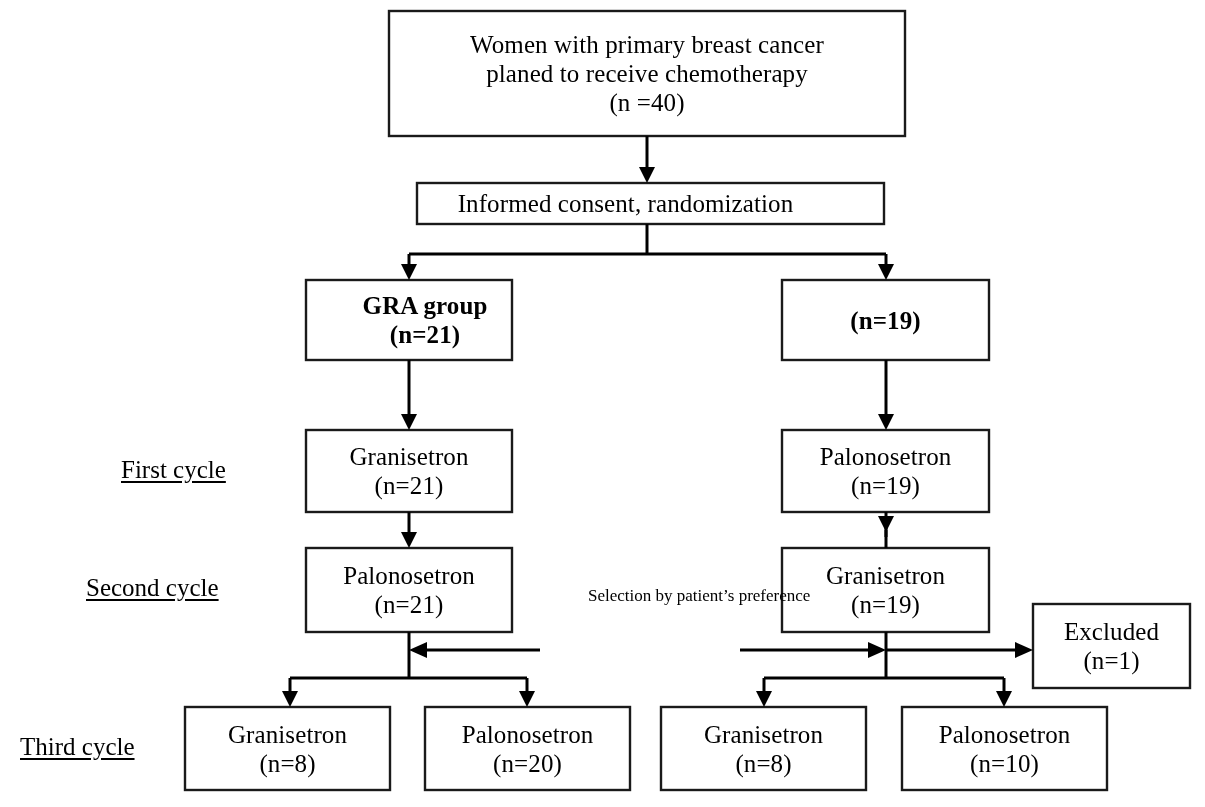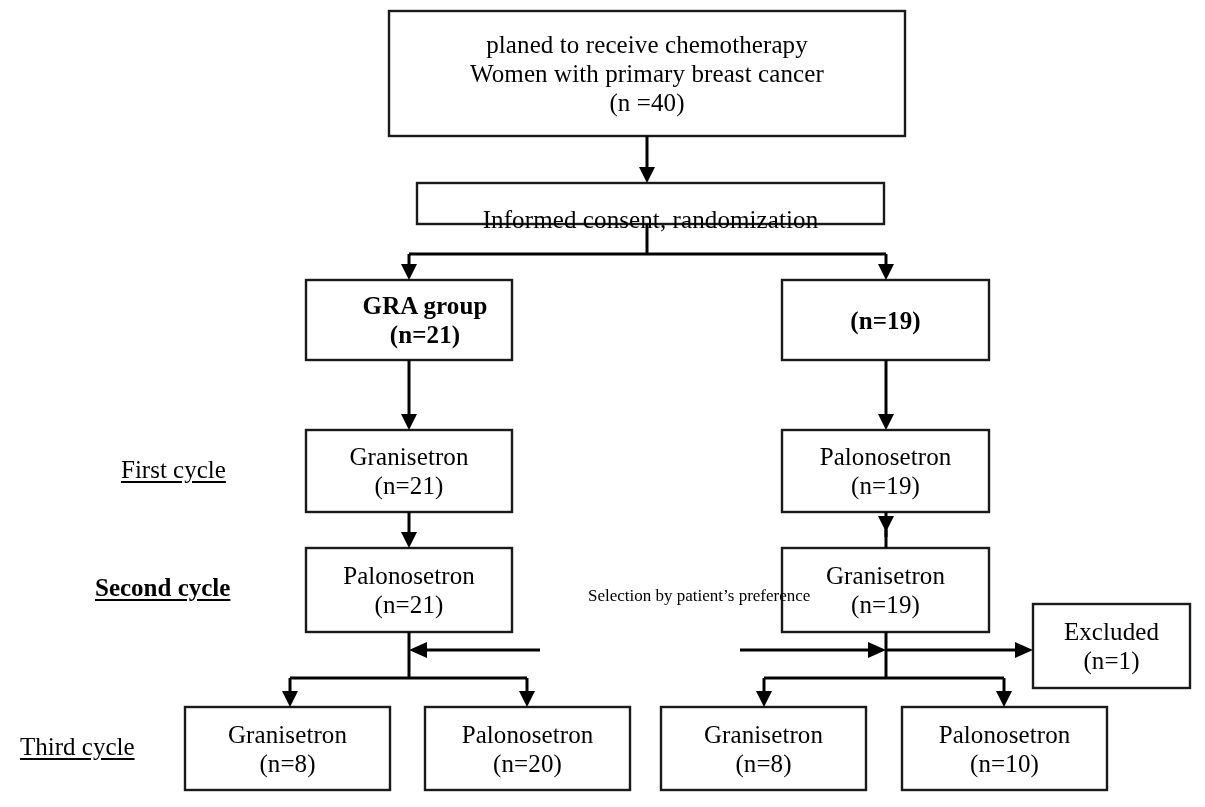--- a/index.html
+++ b/index.html
@@ -134,26 +134,26 @@
     <polygon class="arrowhead" points="409,650 427,642 427,658"></polygon>
 
     <line class="conn" x1="740" y1="650" x2="869" y2="650"></line>
     <polygon class="arrowhead" points="886,650 868,642 868,658"></polygon>
 
     <line class="conn" x1="886" y1="650" x2="1016" y2="650"></line>
     <polygon class="arrowhead" points="1033,650 1015,642 1015,658"></polygon>
   </svg>
 
   <div class="node-text" style="left:389px; top:11px; width:516px; height:125px;">
+    <span class="ln">Women with primary breast cancer</span>
     <span class="ln">planed to receive chemotherapy</span>
-    <span class="ln">Women with primary breast cancer</span>
     <span class="ln">(n =40)</span>
   </div>
 
-  <div class="node-text" style="left:417px; top:183px; width:467px; height:41px;margin-top:16px;">
+  <div class="node-text" style="left:392px; top:183px; width:467px; height:41px;">
     <span class="ln">Informed consent, randomization</span>
   </div>
 
   <div class="node-text bold" style="left:306px; top:280px; width:238px; height:80px;">
     <span class="ln">GRA group</span>
     <span class="ln">(n=21)</span>
   </div>
 
   <div class="node-text bold" style="left:782px; top:280px; width:207px; height:80px;">
     <span class="ln">(n=19)</span>
@@ -198,21 +198,21 @@
     <span class="ln">Granisetron</span>
     <span class="ln">(n=8)</span>
   </div>
 
   <div class="node-text" style="left:902px; top:707px; width:205px; height:83px;">
     <span class="ln">Palonosetron</span>
     <span class="ln">(n=10)</span>
   </div>
 
   <div class="cycle-label" style="left:121px; top:456px;">First cycle</div>
-  <div class="cycle-label" style="left:95px; top:574px;font-weight:bold;">Second cycle</div>
+  <div class="cycle-label" style="left:86px; top:574px;">Second cycle</div>
   <div class="cycle-label" style="left:20px; top:733px;">Third cycle</div>
 
   <div class="side-note" style="left:555px; top:586px; width:170px;">
     <span class="ln">Selection by</span>
     <span class="ln">patient’s</span>
     <span class="ln">preference</span>
   </div>
 
 </div>
 

